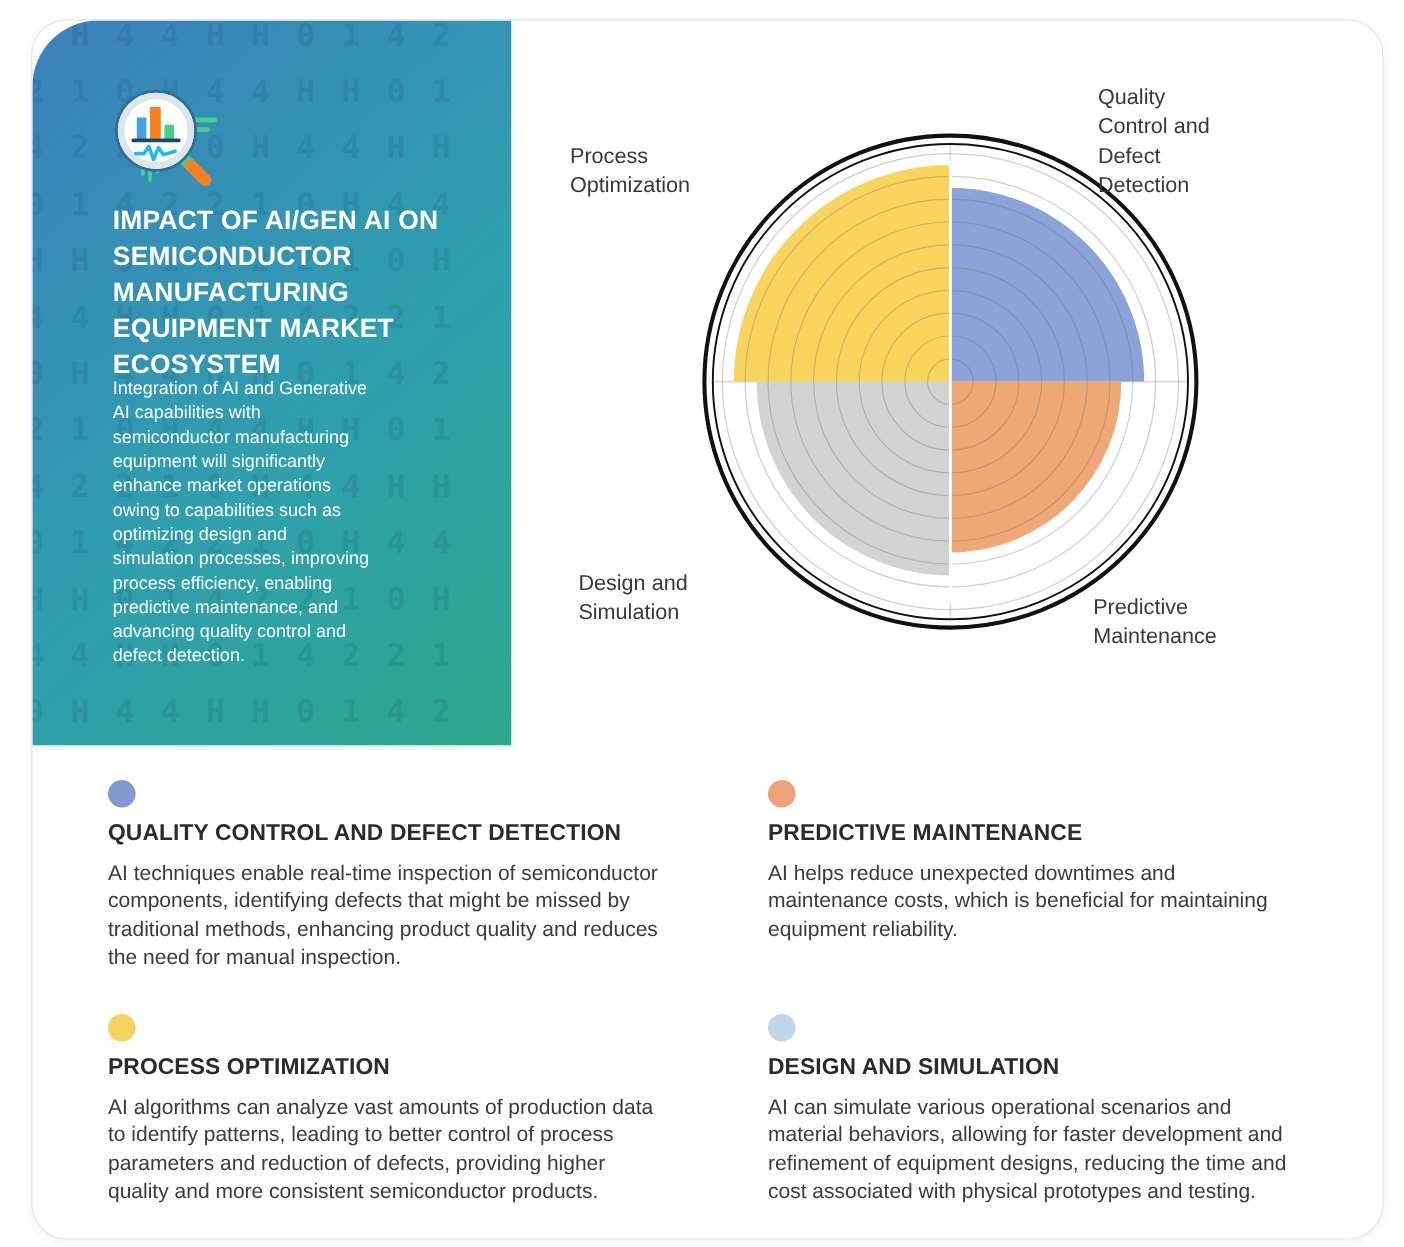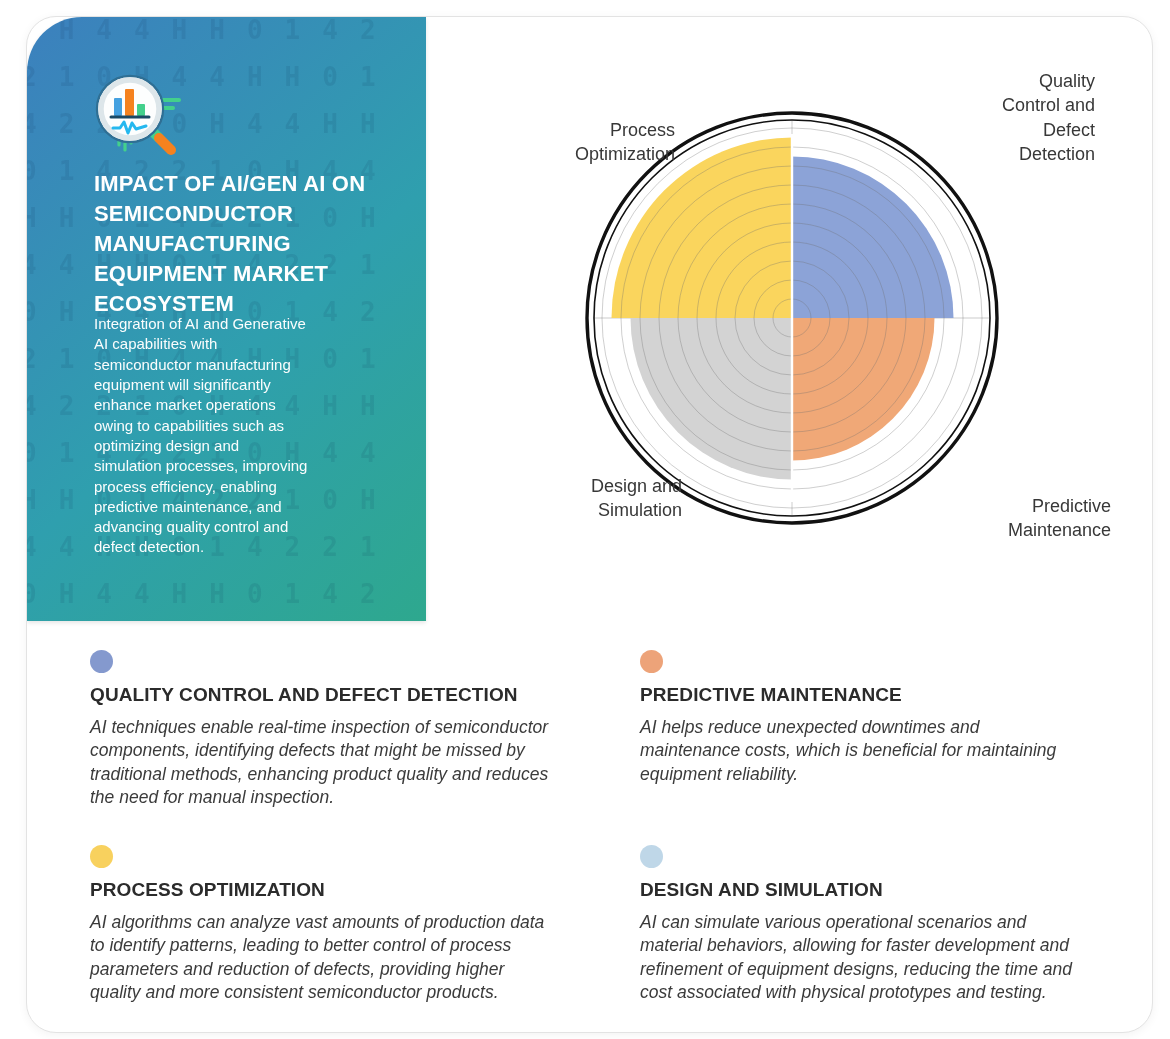--- a/index.html
+++ b/index.html
@@ -33,40 +33,40 @@
   }
   .panel-desc {
     position:absolute; left:67px; top:297px; width:315px;
     color:#fbfdfd; font-size:15px; line-height:1.355; white-space:pre-line;
   }
 
   
   .chart-wrap { position:absolute; left:435px; top:35px; width:680px; height:510px; }
   .chart-wrap svg { position:absolute; left:0; top:0; }
   .axis-label {
-    position:absolute; transform:translateX(-50%); text-align:right;
+    position:absolute; transform:translateX(-50%); text-align:left;
     color:#383838; font-size:18px; line-height:1.36; white-space:pre-line;
   }
   .axis-label.quality    { left:543px; top:17px;  width:180px; }
   .axis-label.predictive { left:549px; top:422px; width:200px;margin-top:20px; }
   .axis-label.design     { left:120px; top:422px; width:200px; }
   .axis-label.process    { left:113px; top:66px;  width:200px; }
 
   
   .section { position:absolute; }
   .section.s0 { left:63px;  top:633px; width:532px; }
   .section.s1 { left:613px; top:633px; width:505px; }
   .section.s2 { left:63px;  top:828px; width:532px; }
   .section.s3 { left:613px; top:828px; width:505px; }
   .dot { width:23px; height:23px; border-radius:50%; background:#ccc; }
   .section h3 {
     margin-top:11px; color:#2b2b2b; font-size:19px; font-weight:bold; letter-spacing:0.1px;
   }
   .section p {
-    margin-top:10px; color:#3b3b3b; font-size:17.5px; line-height:1.33; white-space:pre-line;font-style:italic;
+    margin-top:10px; color:#3b3b3b; font-size:17.5px; line-height:1.33; white-space:pre-line;
   }
 </style>
 </head>
 <body>
 
 <div class="stage">
   <div class="card">
 
     <div class="panel" style="background: linear-gradient(138deg, rgb(60, 128, 190) 0%, rgb(47, 159, 174) 55%, rgb(46, 168, 142) 100%);">
       <div class="panel-pattern" id="panel-pattern">0H44HH0142210H44HH0142210H44HH0142210H44HH0142210H44HH0142210H44HH0142210H44HH0142210H44HH0142210H44HH0142210H44HH0142210H44HH0142210H44HH0142210H44HH0142210H44HH0142210H44HH0142210H44HH0142210H44HH0142210H44HH0142210H44</div>

